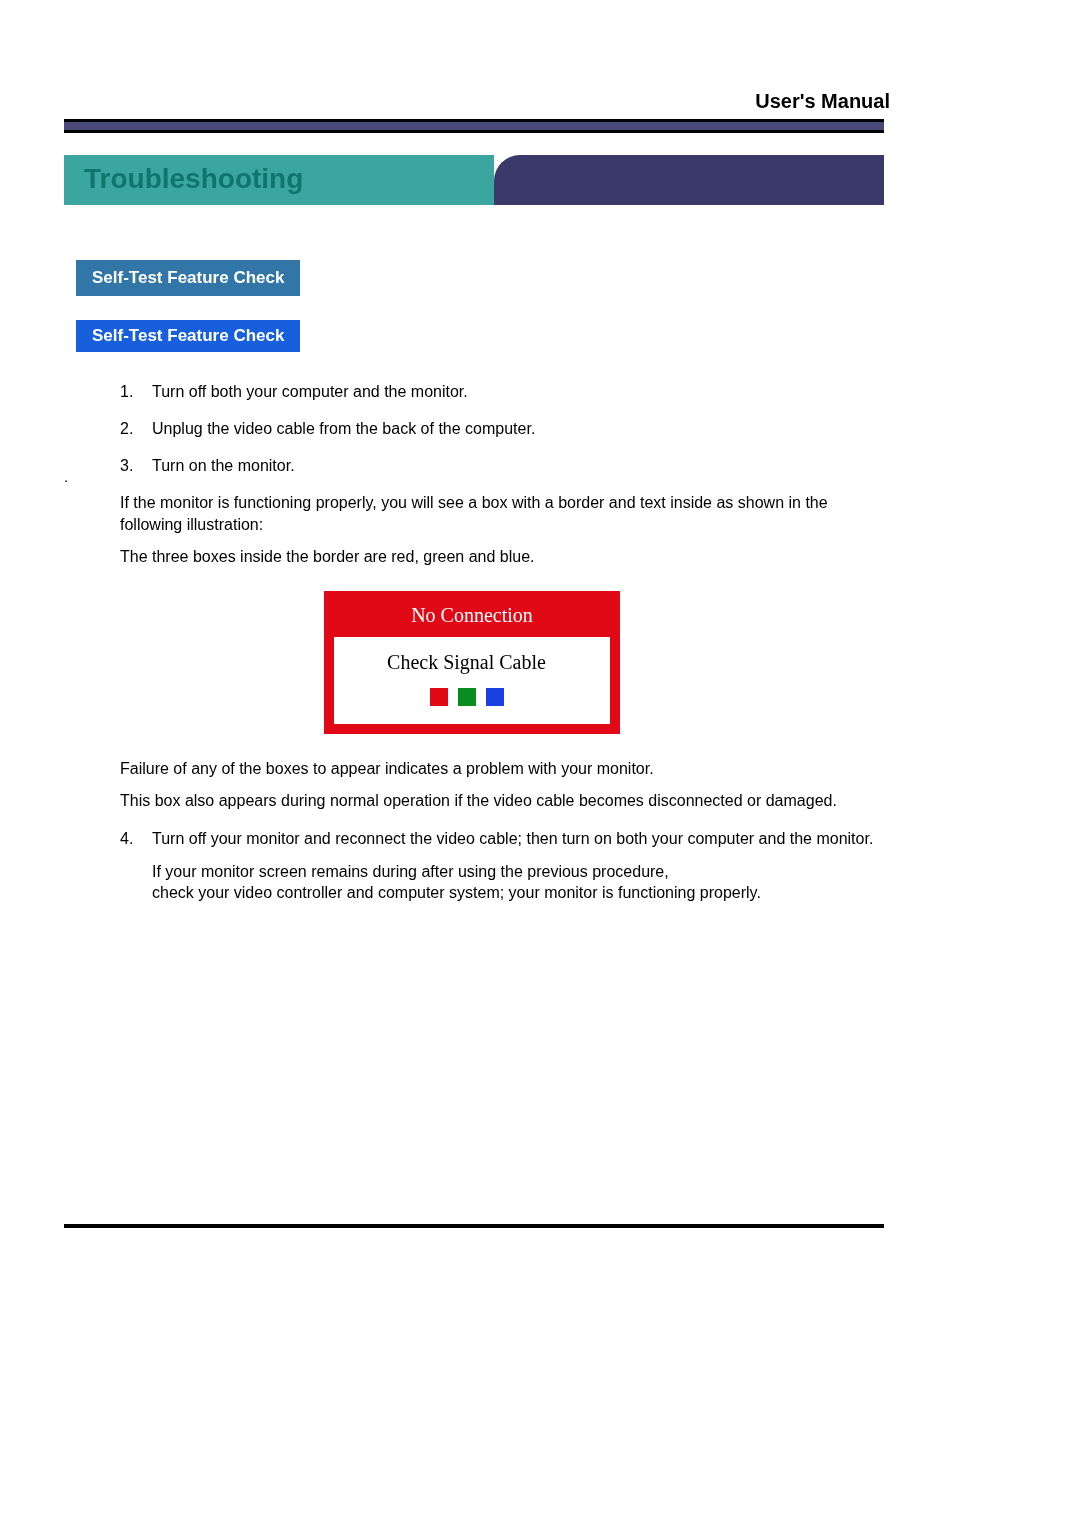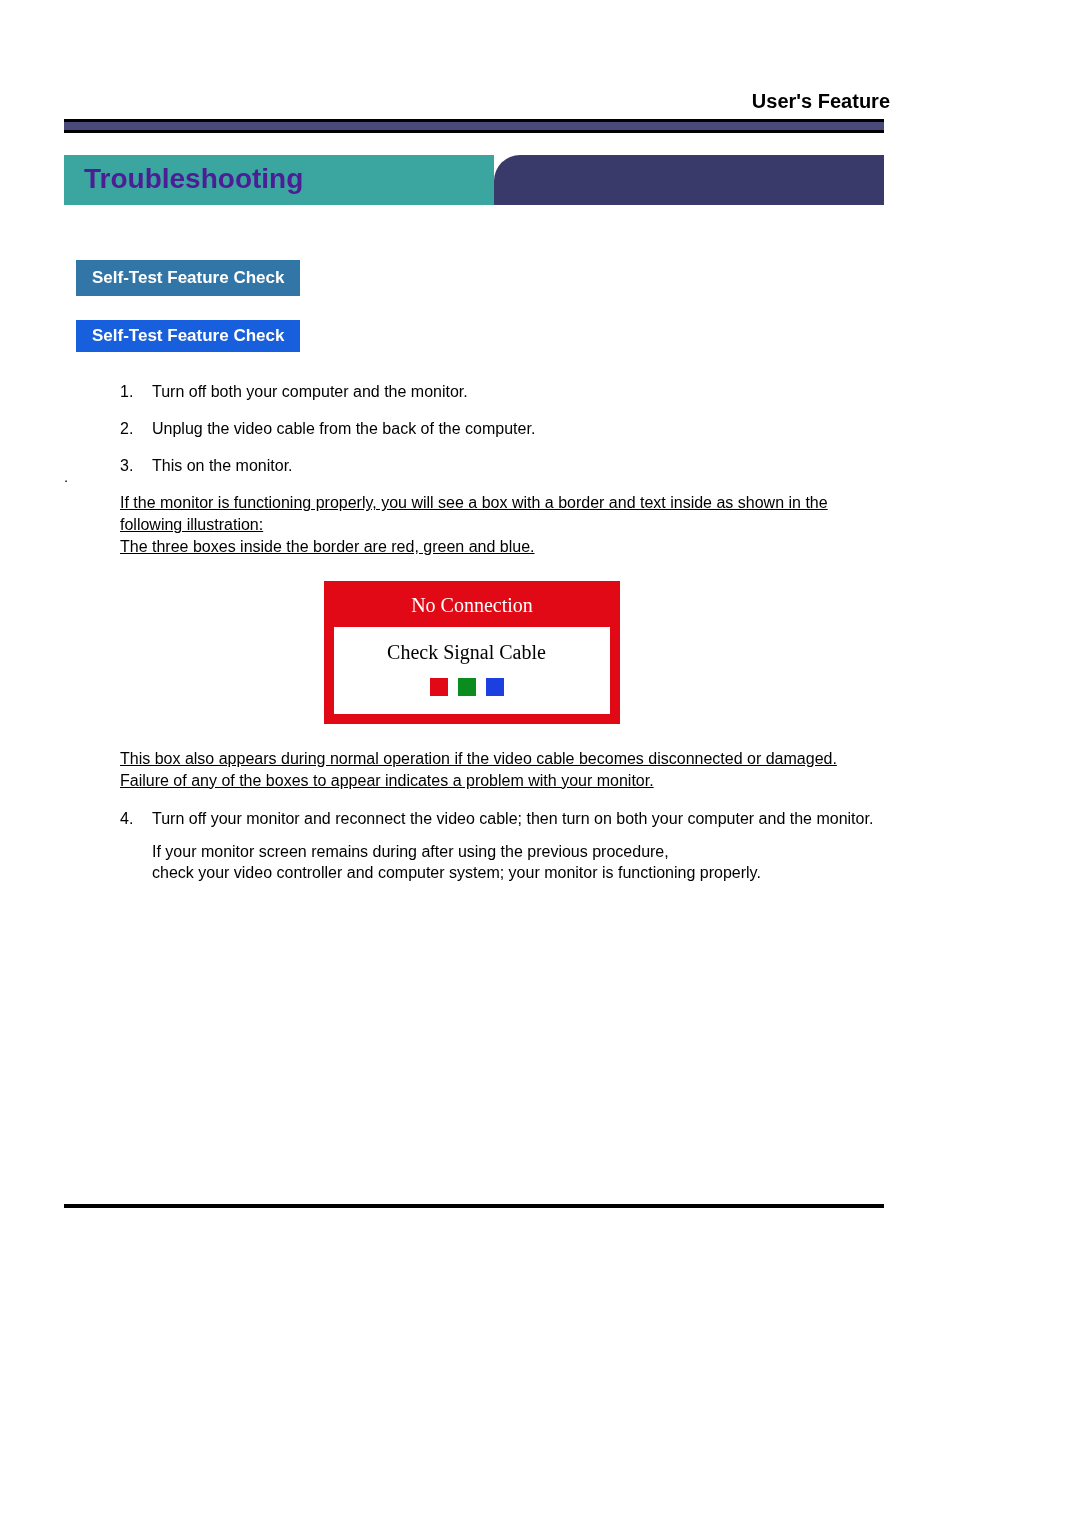--- a/index.html
+++ b/index.html
@@ -62,21 +62,21 @@
       background: #3a3a6a;
       border-top-left-radius: 26px;
       border-bottom-left-radius: 0;
     }
     .section-title-text {
       position: absolute;
       left: 20px;
       top: 8px;
       font-size: 28px;
       font-weight: bold;
-      color: #4c1d95;
+      color: #0f766e;
     }
     .sub-badge-1 {
       display: inline-block;
       background: #3276a8;
       color: #fff;
       font-weight: bold;
       font-size: 17px;
       padding: 8px 16px;
       margin-top: 55px;
       margin-left: 6px;
@@ -126,22 +126,22 @@
     ol.steps > li::before {
       content: counter(step) ".";
       position: absolute;
       left: 0;
       top: 0;
     }
     .after-list-para {
       padding-left: 56px;
       font-size: 16px;
       line-height: 1.35;
+      margin-top: 10px;
       max-width: 780px;
-      text-decoration: underline;
     }
     .illustration {
       margin: 24px auto 24px 260px;
       width: 296px;
       background: #e20916;
       padding: 10px;
       box-shadow: 0 0 0 0;
     }
     .ill-title {
       color: #fff;
@@ -180,21 +180,21 @@
       margin-top: 320px;
     }
     .step4-sub {
       margin-top: 12px;
     }
   </style>
 </head>
 <body>
 
 <div class="page">
-  <div class="header-title">User's Feature</div>
+  <div class="header-title">User's Manual</div>
   <div class="header-bar"></div>
 
   <div class="section-title-wrap">
     <div class="section-title-bar">
       <div class="section-title-left"></div>
       <div class="section-title-right"></div>
     </div>
     <div class="section-title-text">Troubleshooting</div>
   </div>
 
@@ -206,40 +206,40 @@
   <div>
     <span class="sub-badge-2">Self-Test Feature Check</span>
   </div>
 
   <div class="content-area">
     <span class="stray-dot">.</span>
 
     <ol class="steps">
       <li><span>Turn off both your computer and the monitor.</span></li>
       <li><span>Unplug the video cable from the back of the computer.</span></li>
-      <li><span>This on the monitor.</span></li>
+      <li><span>Turn on the monitor.</span></li>
     </ol>
 
     <p class="after-list-para">If the monitor is functioning properly, you will see a box with a border and  text inside as shown in the following illustration:</p>
     <p class="after-list-para">The three boxes inside the border are red, green and blue.</p>
 
     <div class="illustration">
       <div class="ill-title">No Connection</div>
       <div class="ill-inner">
         <div class="ill-text">Check Signal Cable</div>
         <div class="ill-squares">
           <div class="sq sq-red"></div>
           <div class="sq sq-green"></div>
           <div class="sq sq-blue"></div>
         </div>
       </div>
     </div>
 
+    <p class="after-list-para">Failure of any of the boxes to appear indicates a problem with your monitor.</p>
     <p class="after-list-para">This box also appears during normal operation if the video cable becomes disconnected or damaged.</p>
-    <p class="after-list-para">Failure of any of the boxes to appear indicates a problem with your monitor.</p>
 
     <ol class="steps" start="4" style="counter-reset: step 3; margin-top:18px;">
       <li>
         <span>Turn off your monitor and reconnect the video cable; then turn on both your computer and the monitor.</span>
         <div class="step4-sub">
           <div>If your monitor screen remains during after using the previous procedure,</div>
           <div>check your video controller and computer system; your monitor is functioning properly.</div>
         </div>
       </li>
     </ol>

